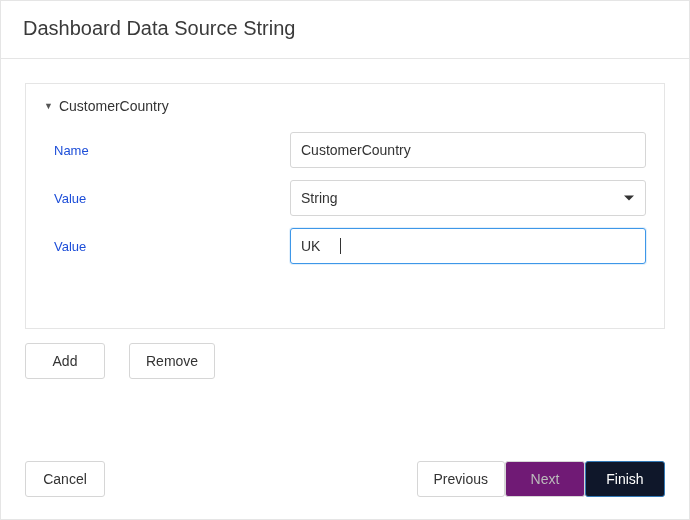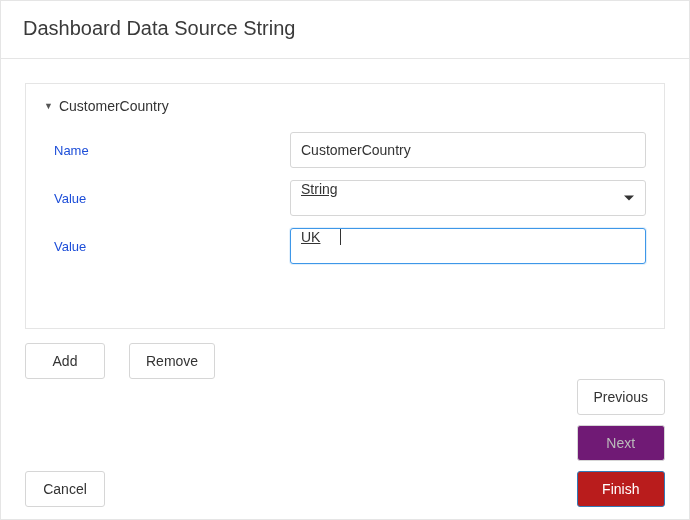--- a/index.html
+++ b/index.html
@@ -111,60 +111,58 @@
   .cursor-caret {
     display: inline-block;
     width: 1px;
     height: 16px;
     background: #333;
     vertical-align: middle;
     margin-left: 0px;
   }
   .value-box {
     display: flex;
-    text-decoration: underline;
+    align-items: center;
   }
   .button-row {
     display: flex;
     gap: 24px;
     margin-top: 14px;
   }
   .btn {
     height: 36px;
     min-width: 80px;
     padding: 0 16px;
     border: 1px solid #d6d6d6;
     border-radius: 3px;
     background: #fff;
     font-size: 14px;
     color: #333;
     cursor: pointer;
     font-family: inherit;
   }
   .btn.primary {
-    background: #b91c1c;
+    background: #0f172a;
     border-color: #337ab7;
     color: #fff;
   }
   .btn:disabled {
     color: #bbb;
     cursor: default;
     background: #701a75;
   }
   .footer {
     padding: 0 24px 22px 24px;
     display: flex;
     justify-content: space-between;
     align-items: flex-end;
     margin-top: auto;
   }
   .footer-right {
     display: flex;
-    gap: 10px;
-    flex-direction: column;
   }
 </style>
 </head>
 <body>
 
 <div class="wizard">
 
   <div class="header">
     <h1 class="header-title">Dashboard Data Source String</h1>
   </div>

